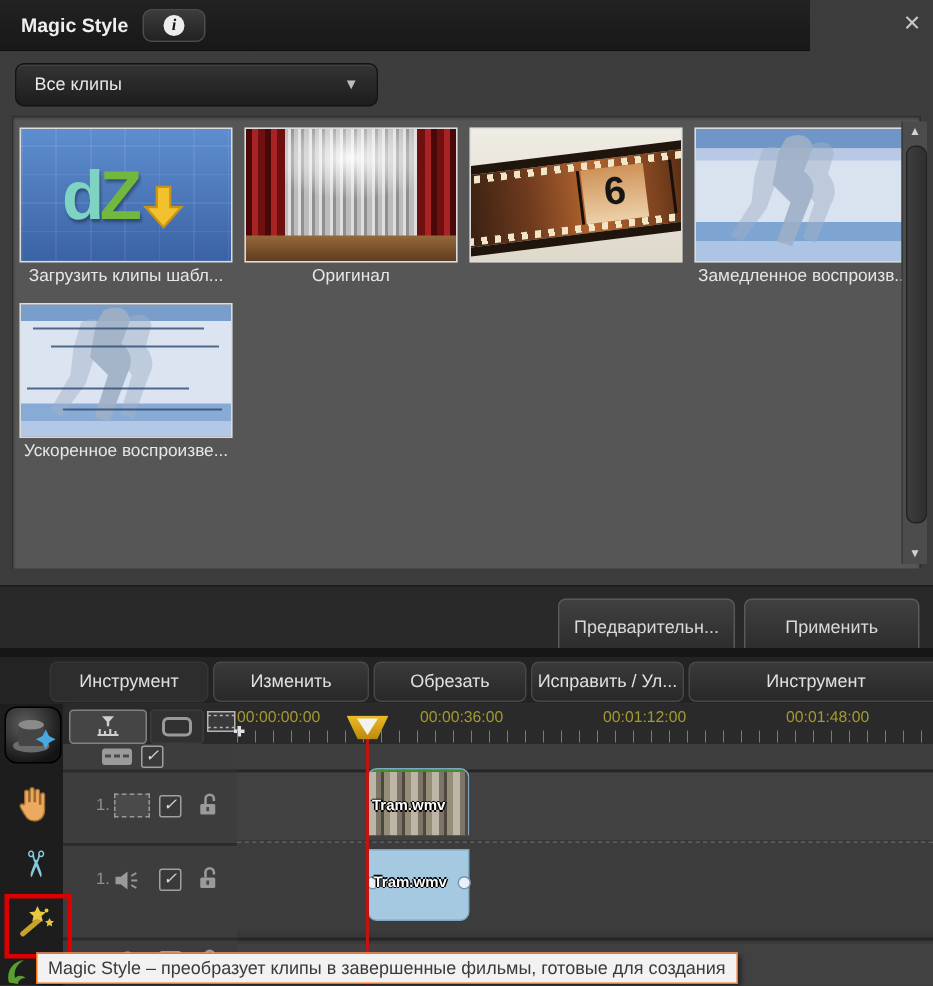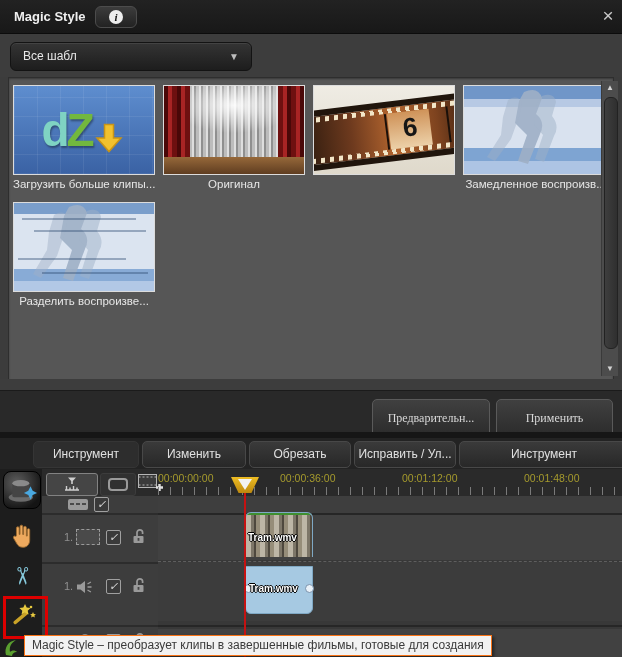--- a/index.html
+++ b/index.html
@@ -1,21 +1,21 @@
 <!DOCTYPE html>
 <html><head>
 <meta charset="utf-8">
 <style>
   html,body{margin:0;padding:0}
   body{width:622px;height:657px;font-family:"Liberation Sans",sans-serif;background:#3c3c3c;overflow:hidden}
   #stage{position:relative;width:622px;height:657px;overflow:hidden}
   .abs{position:absolute}
 
   
-  .titlebar{left:0;top:0;width:622px;height:33px;background:linear-gradient(180deg,#222,#181818);border-bottom:1px solid #0c0c0c}
+  .titlebar{left:0;top:0;width:540px;height:33px;background:linear-gradient(180deg,#222,#181818);border-bottom:1px solid #0c0c0c}
   .dlg-title{left:14px;top:0;height:33px;line-height:33px;color:#efefef;font-size:13px;font-weight:bold}
   .info-btn{left:95px;top:6px;width:42px;height:22px;background:linear-gradient(180deg,#3c3c3c,#222);border:1px solid #4c4c4c;border-radius:6px;cursor:pointer;padding:0}
   .info-circle{position:absolute;left:13px;top:3px;width:14px;height:14px;border-radius:50%;background:#ededed;color:#111;font-family:"Liberation Serif",serif;font-weight:bold;font-style:italic;font-size:11px;line-height:14px;text-align:center}
   .close-btn{left:598px;top:5px;width:20px;height:22px;color:#c9c9c9;font-size:19px;line-height:22px;text-align:center;cursor:pointer}
 
   
   .filter-row{left:0;top:34px;width:622px;height:43px;background:#3d3d3d}
   .dropdown{left:10px;top:8px;width:240px;height:27px;background:linear-gradient(180deg,#343434,#1d1d1d);border:1px solid #131313;border-radius:6px;box-shadow:inset 0 1px 0 rgba(255,255,255,.08);cursor:pointer}
   .dd-value{position:absolute;left:12px;top:0;height:27px;line-height:27px;color:#e8e8e8;font-size:12px}
   .dd-arrow{position:absolute;right:12px;top:0;height:27px;line-height:27px;color:#bdbdbd;font-size:10px}
@@ -63,21 +63,21 @@
 
   
   .scrollbar{left:601px;top:81px;width:16px;height:295px;background:#4c4c4c;border-left:1px solid #3a3a3a}
   .scroll-up,.scroll-down{position:absolute;left:0;width:16px;height:14px;color:#d2d2d2;font-size:8px;text-align:center;line-height:14px;cursor:pointer}
   .scroll-up{top:0}.scroll-down{bottom:0}
   .scroll-thumb{position:absolute;left:2px;top:16px;width:12px;height:250px;background:linear-gradient(90deg,#3e3e3e,#2f2f2f);border:1px solid #222;border-radius:6px;cursor:pointer}
 
   
   .action-strip{left:0;top:379px;width:622px;height:11px;background:#3d3d3d}
   .action-row{left:0;top:390px;width:622px;height:42px;background:#292929;border-top:1px solid #1b1b1b}
-  .act-btn{position:absolute;top:8px;height:38px;background:linear-gradient(180deg,#404040,#2b2b2b);border:1px solid #5a5a5a;border-radius:5px;color:#d8d8d8;font-size:12px;cursor:pointer;font-family:Liberation Serif, serif}
+  .act-btn{position:absolute;top:8px;height:38px;background:linear-gradient(180deg,#404040,#2b2b2b);border:1px solid #5a5a5a;border-radius:5px;color:#d8d8d8;font-size:12px;cursor:pointer;font-family:Liberation Sans, sans-serif}
   .btn-preview{left:372px;width:118px}
   .btn-apply{left:496px;width:117px}
 
   
   .tabgap{left:0;top:432px;width:622px;height:6px;background:#161616}
   .tabbar{left:0;top:438px;width:622px;height:31px;background:#232323}
   .tab{position:absolute;top:3px;height:25px;line-height:25px;text-align:center;background:linear-gradient(180deg,#3a3a3a,#282828);border:1px solid #484848;border-radius:5px;color:#e0e0e0;font-size:12px;cursor:pointer}
   .tab1{left:33px;width:104px;background:#2d2d2d;border-color:#353535}
   .tab2{left:142px;width:102px}
   .tab3{left:249px;width:100px}
@@ -157,38 +157,38 @@
   <div class="abs titlebar">
     <span class="abs dlg-title">Magic Style</span>
     <button class="abs info-btn">
       <span class="info-circle">i</span>
     </button>
     <span class="abs close-btn">×</span>
   </div>
 
   <div class="abs filter-row">
     <div class="abs dropdown">
-      <span class="dd-value">Все шабл</span>
+      <span class="dd-value">Все клипы</span>
       <span class="dd-arrow">▼</span>
     </div>
   </div>
 
   <div class="abs style-panel"></div>
 
   <div class="abs thumb-wrap tw1">
     <div class="thumb">
       <div class="art-dz">
         <span class="dz-d">d</span>
         <span class="dz-z">Z</span>
         <svg class="dz-arrow" width="36" height="36" viewBox="0 0 24 24">
             <path d="M9 3 h6 v9 h5 L12 21 4 12 h5 z" fill="#f2c12e" stroke="#c89417" stroke-width="1"></path>
           </svg>
       </div>
     </div>
-    <span class="thumb-label">Загрузить больше клипы...</span>
+    <span class="thumb-label">Загрузить клипы шабл...</span>
   </div>
 
   <div class="abs thumb-wrap tw2">
     <div class="thumb">
       <div class="art-broadway">
         <div class="curtain left"></div>
         <div class="curtain right"></div>
         <div class="stage-floor"></div>
       </div>
     </div>
@@ -245,21 +245,21 @@
           </g>
           <g stroke="#2c4a70" stroke-width="1.2" opacity=".8">
             <line x1="8" y1="16" x2="122" y2="16"></line>
             <line x1="20" y1="28" x2="132" y2="28"></line>
             <line x1="4" y1="56" x2="112" y2="56"></line>
             <line x1="28" y1="70" x2="134" y2="70"></line>
           </g>
         </svg>
       </div>
     </div>
-    <span class="thumb-label">Разделить воспроизве...</span>
+    <span class="thumb-label">Ускоренное воспроизве...</span>
   </div>
 
   <div class="abs scrollbar">
     <div class="scroll-up">▲</div>
     <div class="scroll-thumb"></div>
     <div class="scroll-down">▼</div>
   </div>
 
   <div class="abs action-strip"></div>
   <div class="abs action-row">

